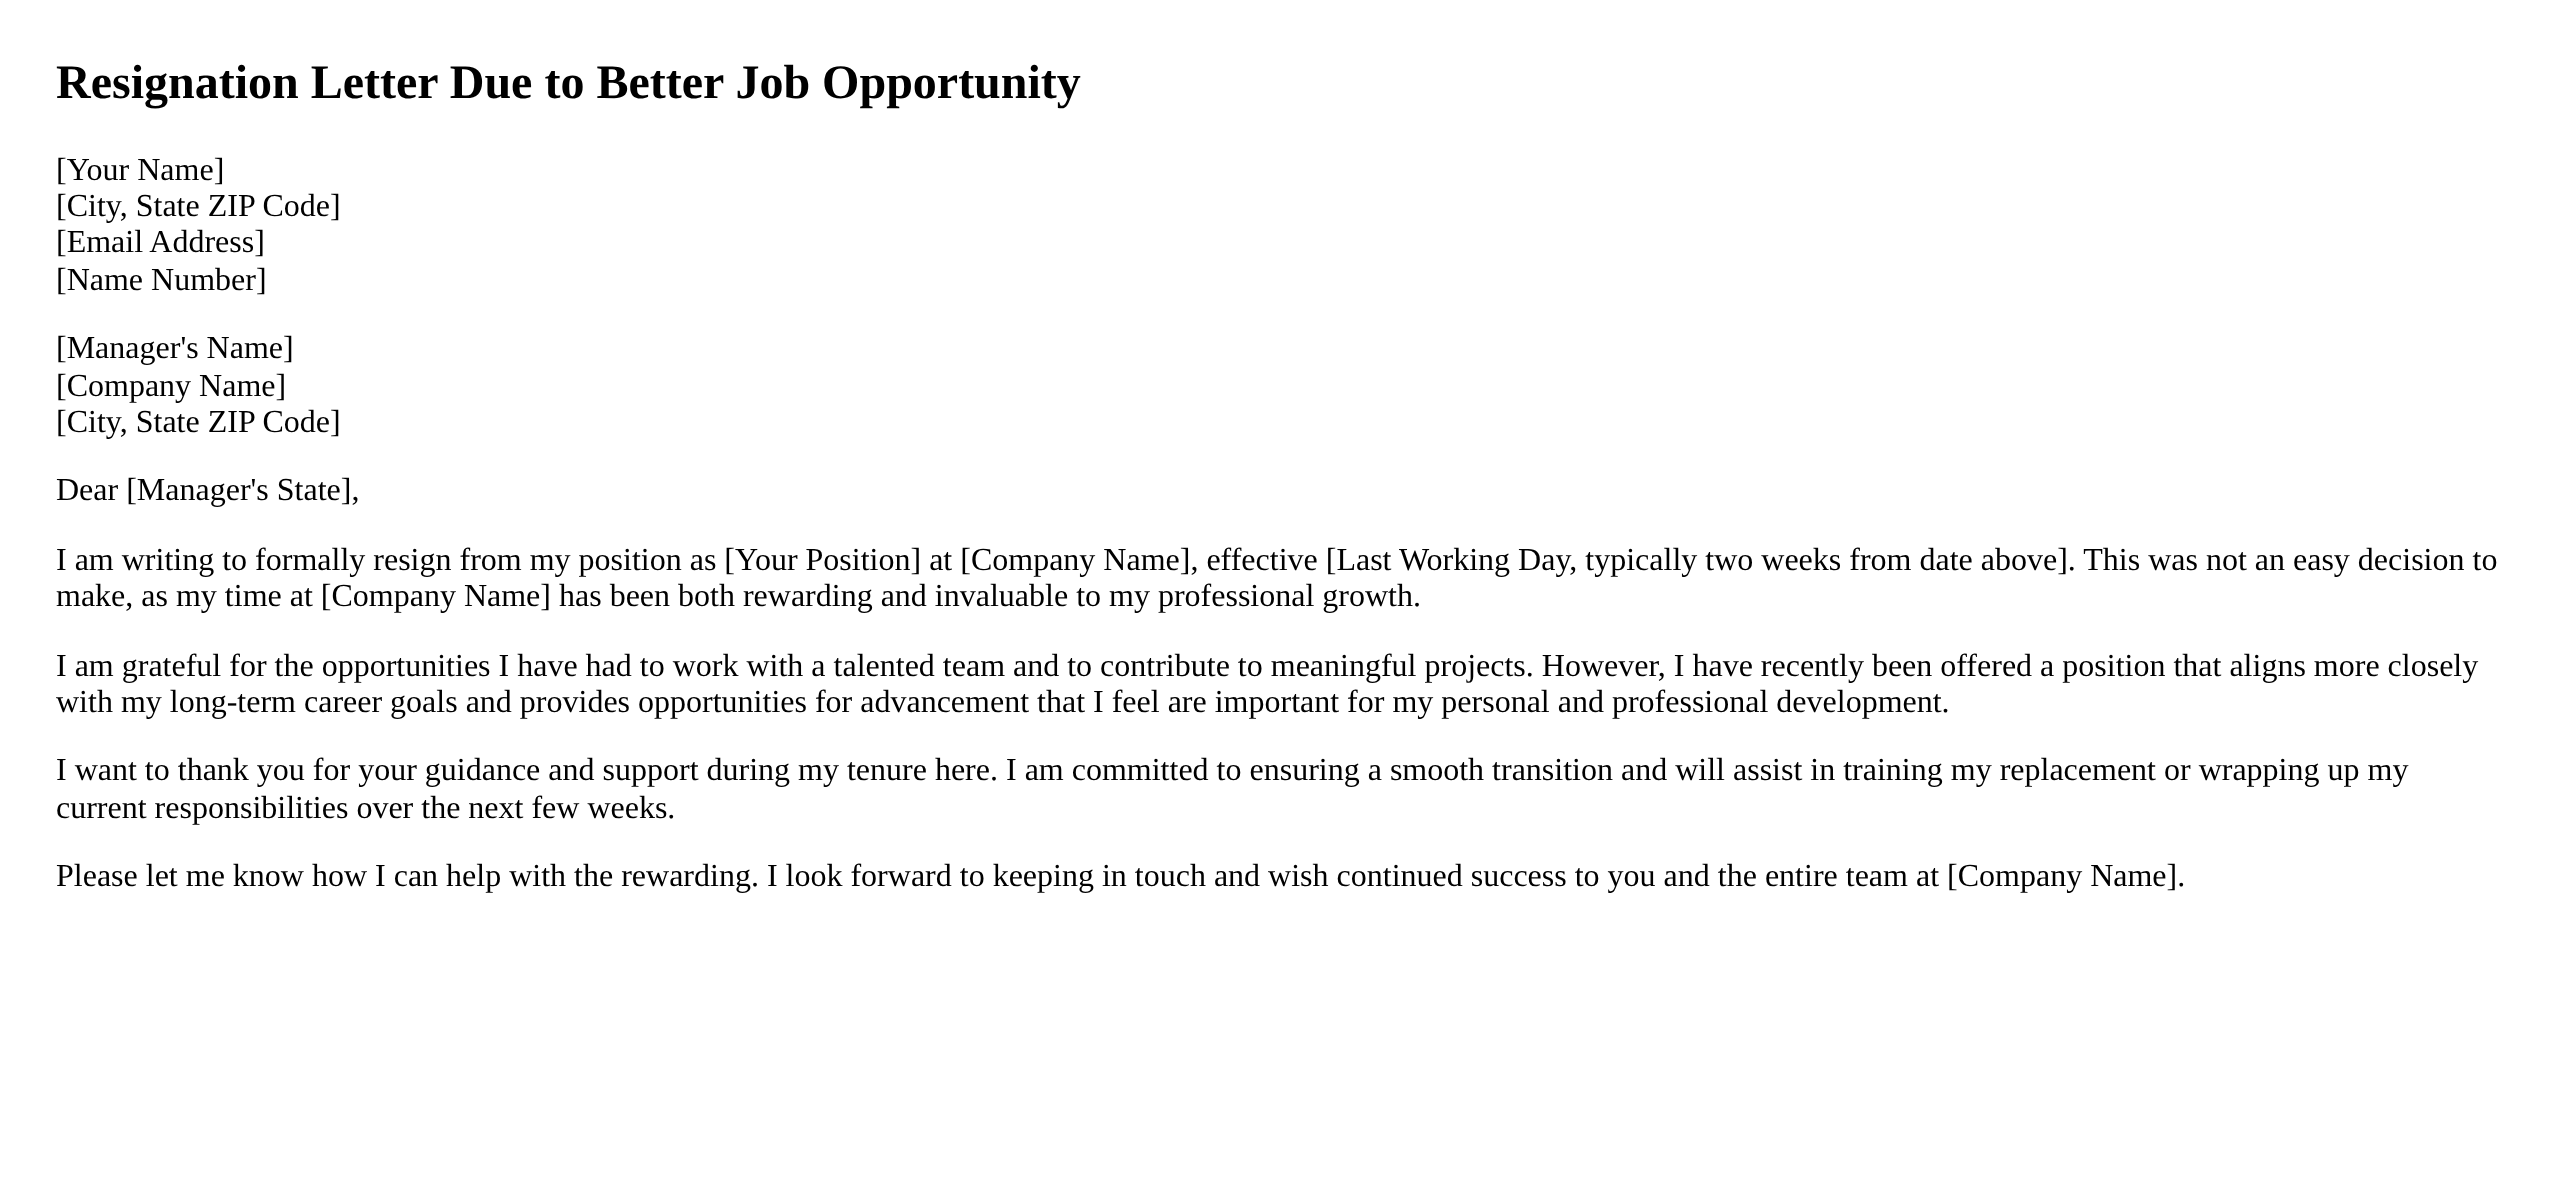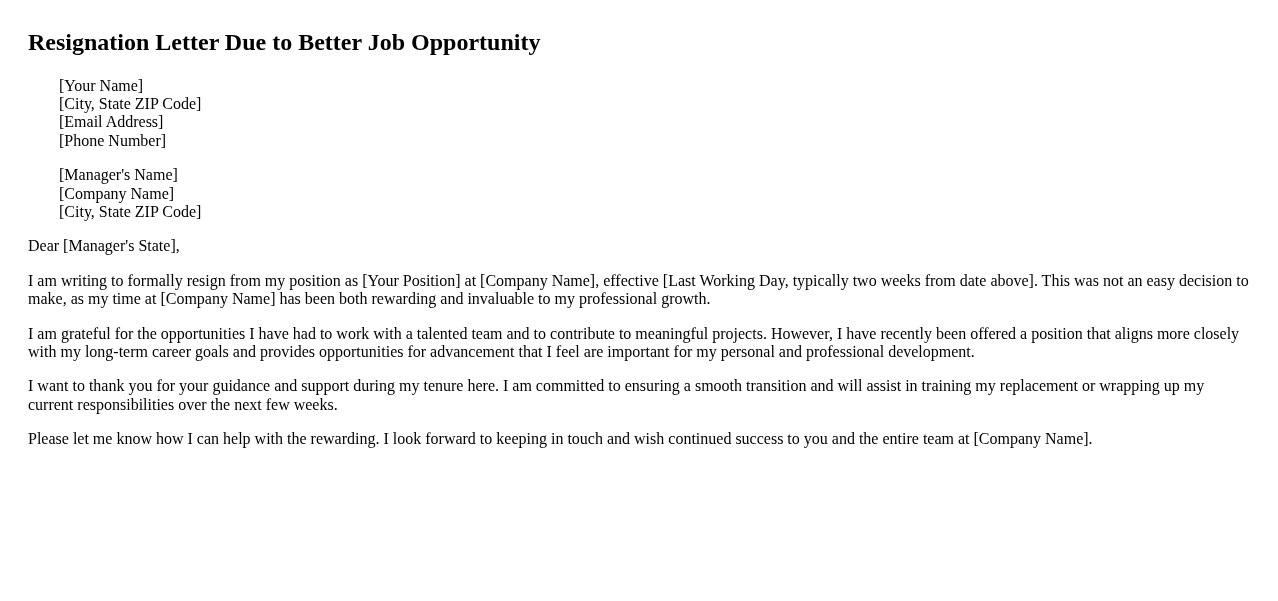--- a/index.html
+++ b/index.html
@@ -27,38 +27,37 @@
     font-size: 24px;
     font-weight: bold;
     margin: 21px 0 20px 0;
     line-height: 1.15;
   }
   .block {
     margin: 16px 0;
   }
   .line {
     display: block;
-    margin-left: 31px;
   }
   .paragraph {
     margin: 16px 0;
   }
 </style>
 </head>
 <body>
 
 <main class="page">
 
   <h1 class="page-title">Resignation Letter Due to Better Job Opportunity</h1>
 
   <p class="block">
     <span class="line">[Your Name]</span>
     <span class="line">[City, State ZIP Code]</span>
     <span class="line">[Email Address]</span>
-    <span class="line">[Phone Number]</span>
+    <span class="line">[Name Number]</span>
   </p>
 
   <p class="block">
     <span class="line">[Manager's Name]</span>
     <span class="line">[Company Name]</span>
     <span class="line">[City, State ZIP Code]</span>
   </p>
 
   <p class="paragraph">Dear [Manager's State],</p>
 

